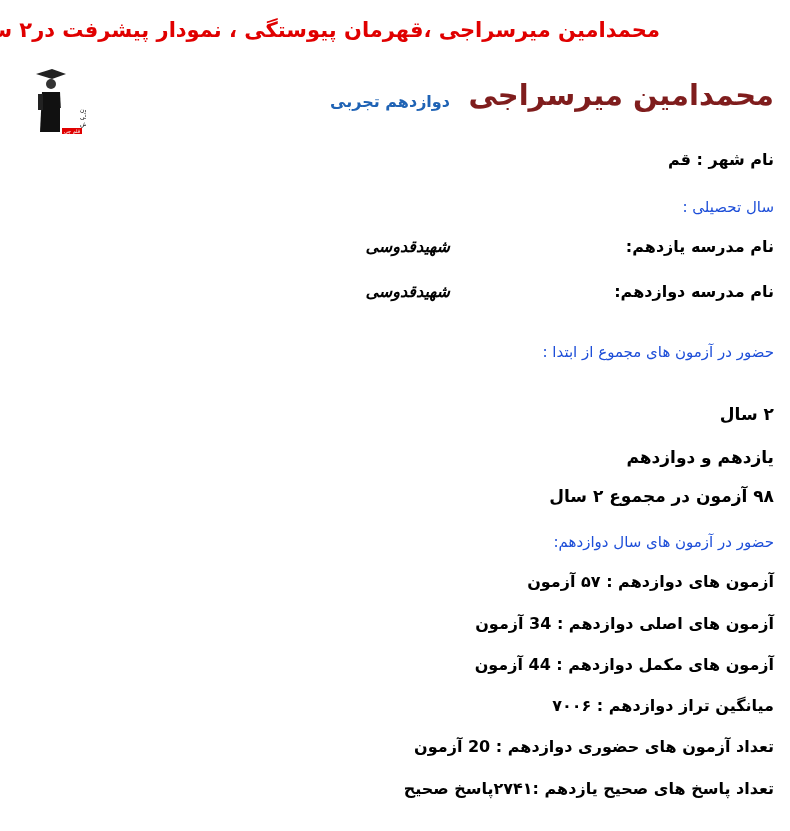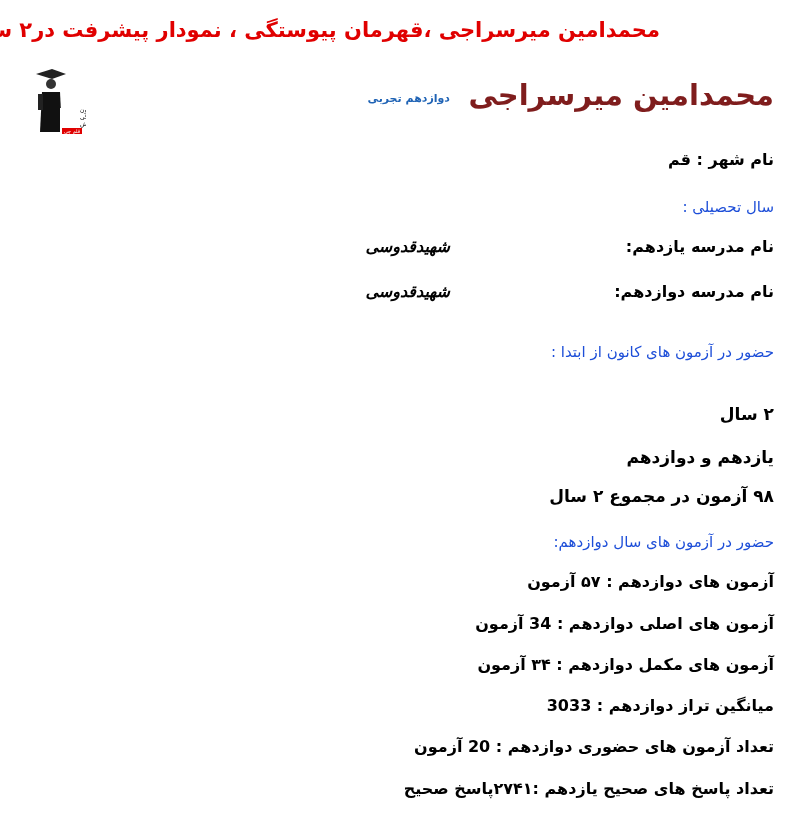--- a/index.html
+++ b/index.html
@@ -1,21 +1,21 @@
 <!DOCTYPE html>
 <html><head>
 <meta charset="utf-8">
 <style>
   html, body { margin:0; padding:0; background:#ffffff; }
   body { width:790px; height:831px; position:relative; overflow:hidden;
          font-family:"DejaVu Sans", sans-serif; direction:rtl; color:#000; }
   .abs { position:absolute; white-space:nowrap; }
   .top-title { top:18px; right:130px; color:#e00000; font-weight:bold; font-size:21px; }
   .name-title { top:78px; right:16px; color:#7f1d1d; font-weight:bold; font-size:29px; }
-  .grade { top:92px; right:340px; color:#1f63b5; font-weight:bold; font-size:11px; }
+  .grade { top:92px; right:340px; color:#1f63b5; font-weight:bold; font-size:16px; }
   .logo { left:32px; top:68px; width:54px; height:66px; }
   .line { right:16px; font-weight:bold; font-size:16px; color:#000;text-align:right; }
   .red { right:16px; color:#1d4ed8; font-size:15px; }
   .val { right:340px; font-weight:bold; font-size:16px;font-style:italic; }
   .big { right:16px; font-weight:bold; font-size:17px;margin-top:24px; }
 </style>
 </head>
 <body>
 
 <div class="abs top-title">محمدامین میرسراجی ،قهرمان پیوستگی ، نمودار پیشرفت در۲ سال ، ۹۸ آزمون</div>
@@ -39,24 +39,24 @@
 <div class="abs grade">دوازدهم تجربی</div>
 
 <div class="abs line" style="top:150px">نام شهر : قم</div>
 <div class="abs red" style="top:198px">سال تحصیلی :</div>
 
 <div class="abs line" style="top:237px">نام مدرسه یازدهم:</div>
 <div class="abs val" style="top:237px">شهیدقدوسی</div>
 <div class="abs line" style="top:282px">نام مدرسه دوازدهم:</div>
 <div class="abs val" style="top:282px">شهیدقدوسی</div>
 
-<div class="abs red" style="top:343px">حضور در آزمون های کانون از ابتدا :</div>
+<div class="abs red" style="top:343px">حضور در آزمون های مجموع از ابتدا :</div>
 <div class="abs big" style="top:380px">۲ سال</div>
 <div class="abs big" style="top:423px">یازدهم و دوازدهم</div>
 <div class="abs big" style="top:462px">۹۸ آزمون در مجموع ۲ سال</div>
 
 <div class="abs red" style="top:533px">حضور در آزمون های سال دوازدهم:</div>
 <div class="abs line" style="top:572px">آزمون های دوازدهم : ۵۷ آزمون</div>
 <div class="abs line" style="top:614px">آزمون های اصلی دوازدهم : 34 آزمون</div>
-<div class="abs line" style="top:655px">آزمون های مکمل دوازدهم : ۳۴ آزمون</div>
-<div class="abs line" style="top:696px">میانگین تراز دوازدهم : 3033</div>
+<div class="abs line" style="top:655px">آزمون های مکمل دوازدهم : 44 آزمون</div>
+<div class="abs line" style="top:696px">میانگین تراز دوازدهم : ۷۰۰۶</div>
 <div class="abs line" style="top:737px">تعداد آزمون های حضوری دوازدهم : 20 آزمون</div>
 <div class="abs line" style="top:779px">تعداد پاسخ های صحیح یازدهم :۲۷۴۱پاسخ صحیح</div>
 
 </body></html>

